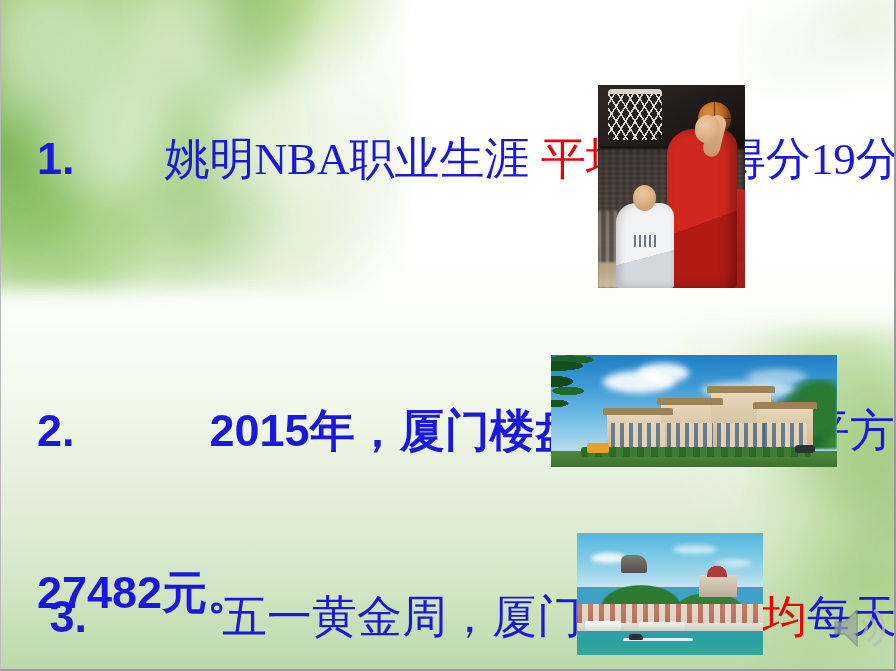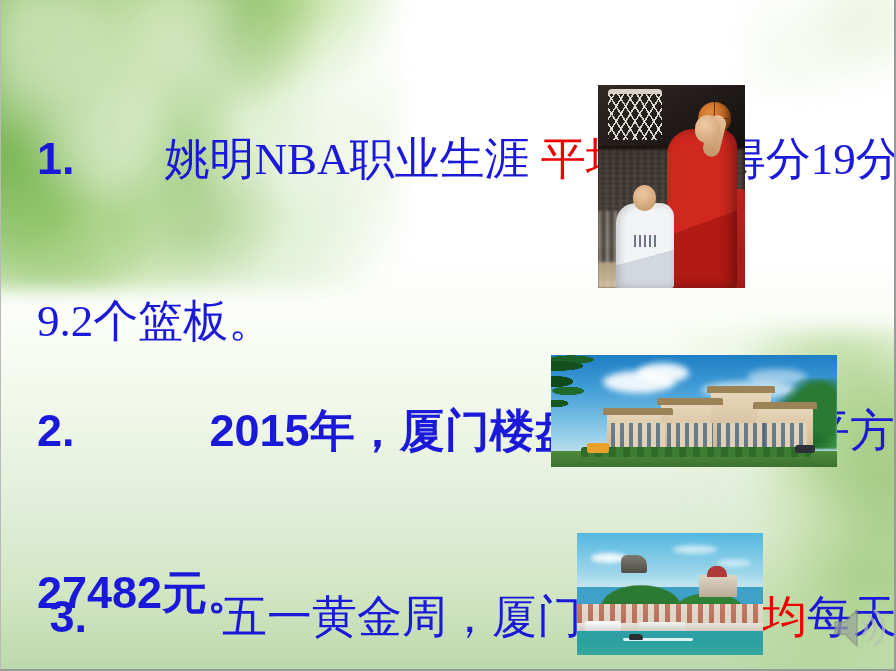--- a/index.html
+++ b/index.html
@@ -243,21 +243,20 @@
 
 <div class="slide">
 
   <div class="bokeh bokeh-tl"></div>
   <div class="bokeh bokeh-tl2"></div>
   <div class="bokeh bokeh-tr"></div>
   <div class="bokeh bokeh-r"></div>
 
   <div class="para" id="para1">
     <span class="ln"><span class="lat">1.</span><span>　　</span><span>姚明NBA职业生涯 </span><span class="hl">平均</span><span>每场得分19分，</span></span>
-    <span class="ln">9.2个篮板。</span>
   </div>
 
   <div class="pic" id="pic-basketball">
     <div class="bb-backboard"></div>
     <div class="bb-crowd"></div>
     <div class="bb-crowd2"></div>
     <div class="bb-floor"></div>
     <div class="bb-hoop"></div>
     <div class="bb-ball"></div>
     <div class="bb-player-red2"></div>

